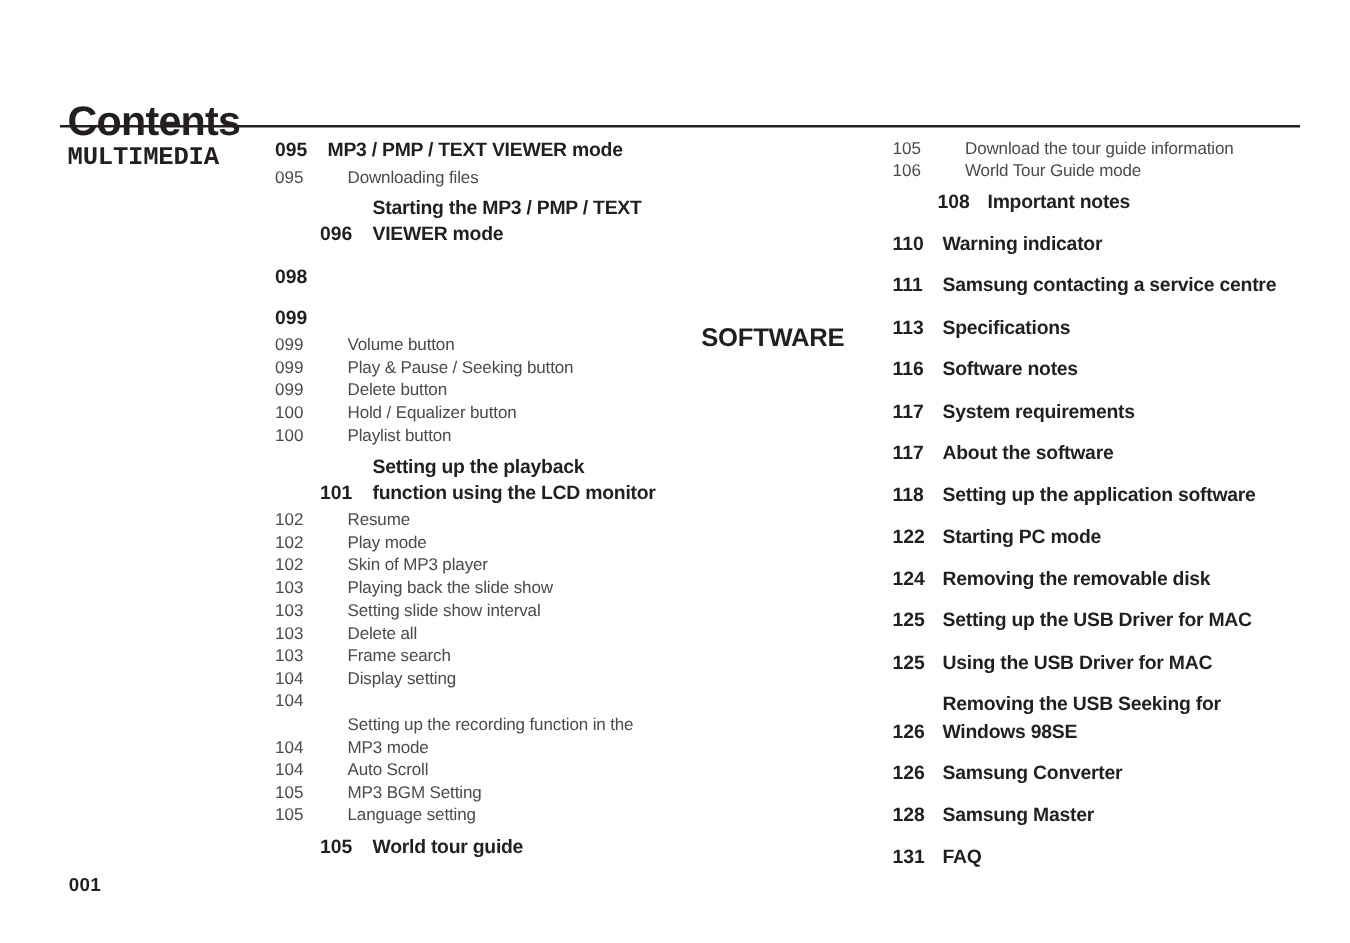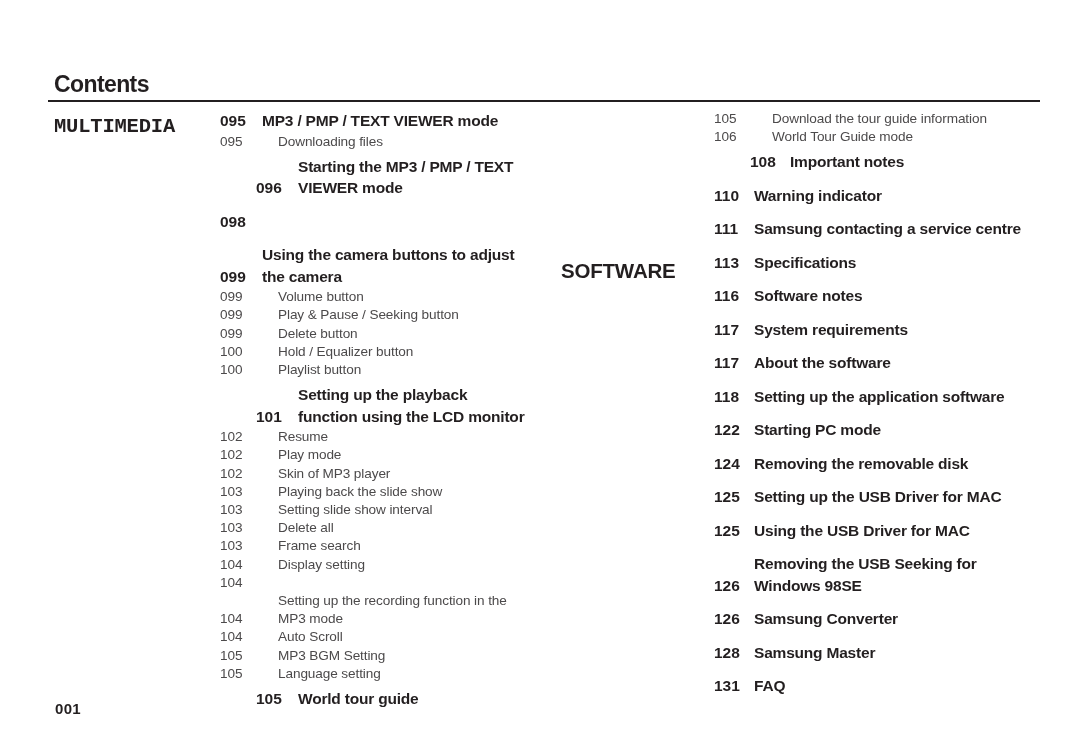--- a/index.html
+++ b/index.html
@@ -20,21 +20,21 @@
   .page {
     position: absolute;
     inset: 0;
   }
 
   
   .page-heading {
     position: absolute;
     left: 54px;
     top: 58px;
-    font-size: 23px;
+    font-size: 33px;
     font-weight: bold;
     letter-spacing: -0.6px;
     color: #231f20;
     line-height: 1;
   }
   .header-rule {
     position: absolute;
     left: 48px;
     top: 100px;
     width: 992px;
@@ -139,21 +139,20 @@
       </div>
       <div class="toc-entry major">
         <span class="num">096</span>
         <span class="title">Starting the MP3 / PMP / TEXT VIEWER mode</span>
       </div>
       <div class="toc-entry major">
         <span class="num">098</span>
       </div>
       <div class="toc-entry major">
         <span class="num">099</span>
-        <span class="title">Using the camera buttons to adjust the camera</span>
       </div>
       <div class="toc-entry minor">
         <span class="num">099</span>
         <span class="title">Volume button</span>
       </div>
       <div class="toc-entry minor">
         <span class="num">099</span>
         <span class="title">Play &amp; Pause / Seeking button</span>
       </div>
       <div class="toc-entry minor">

